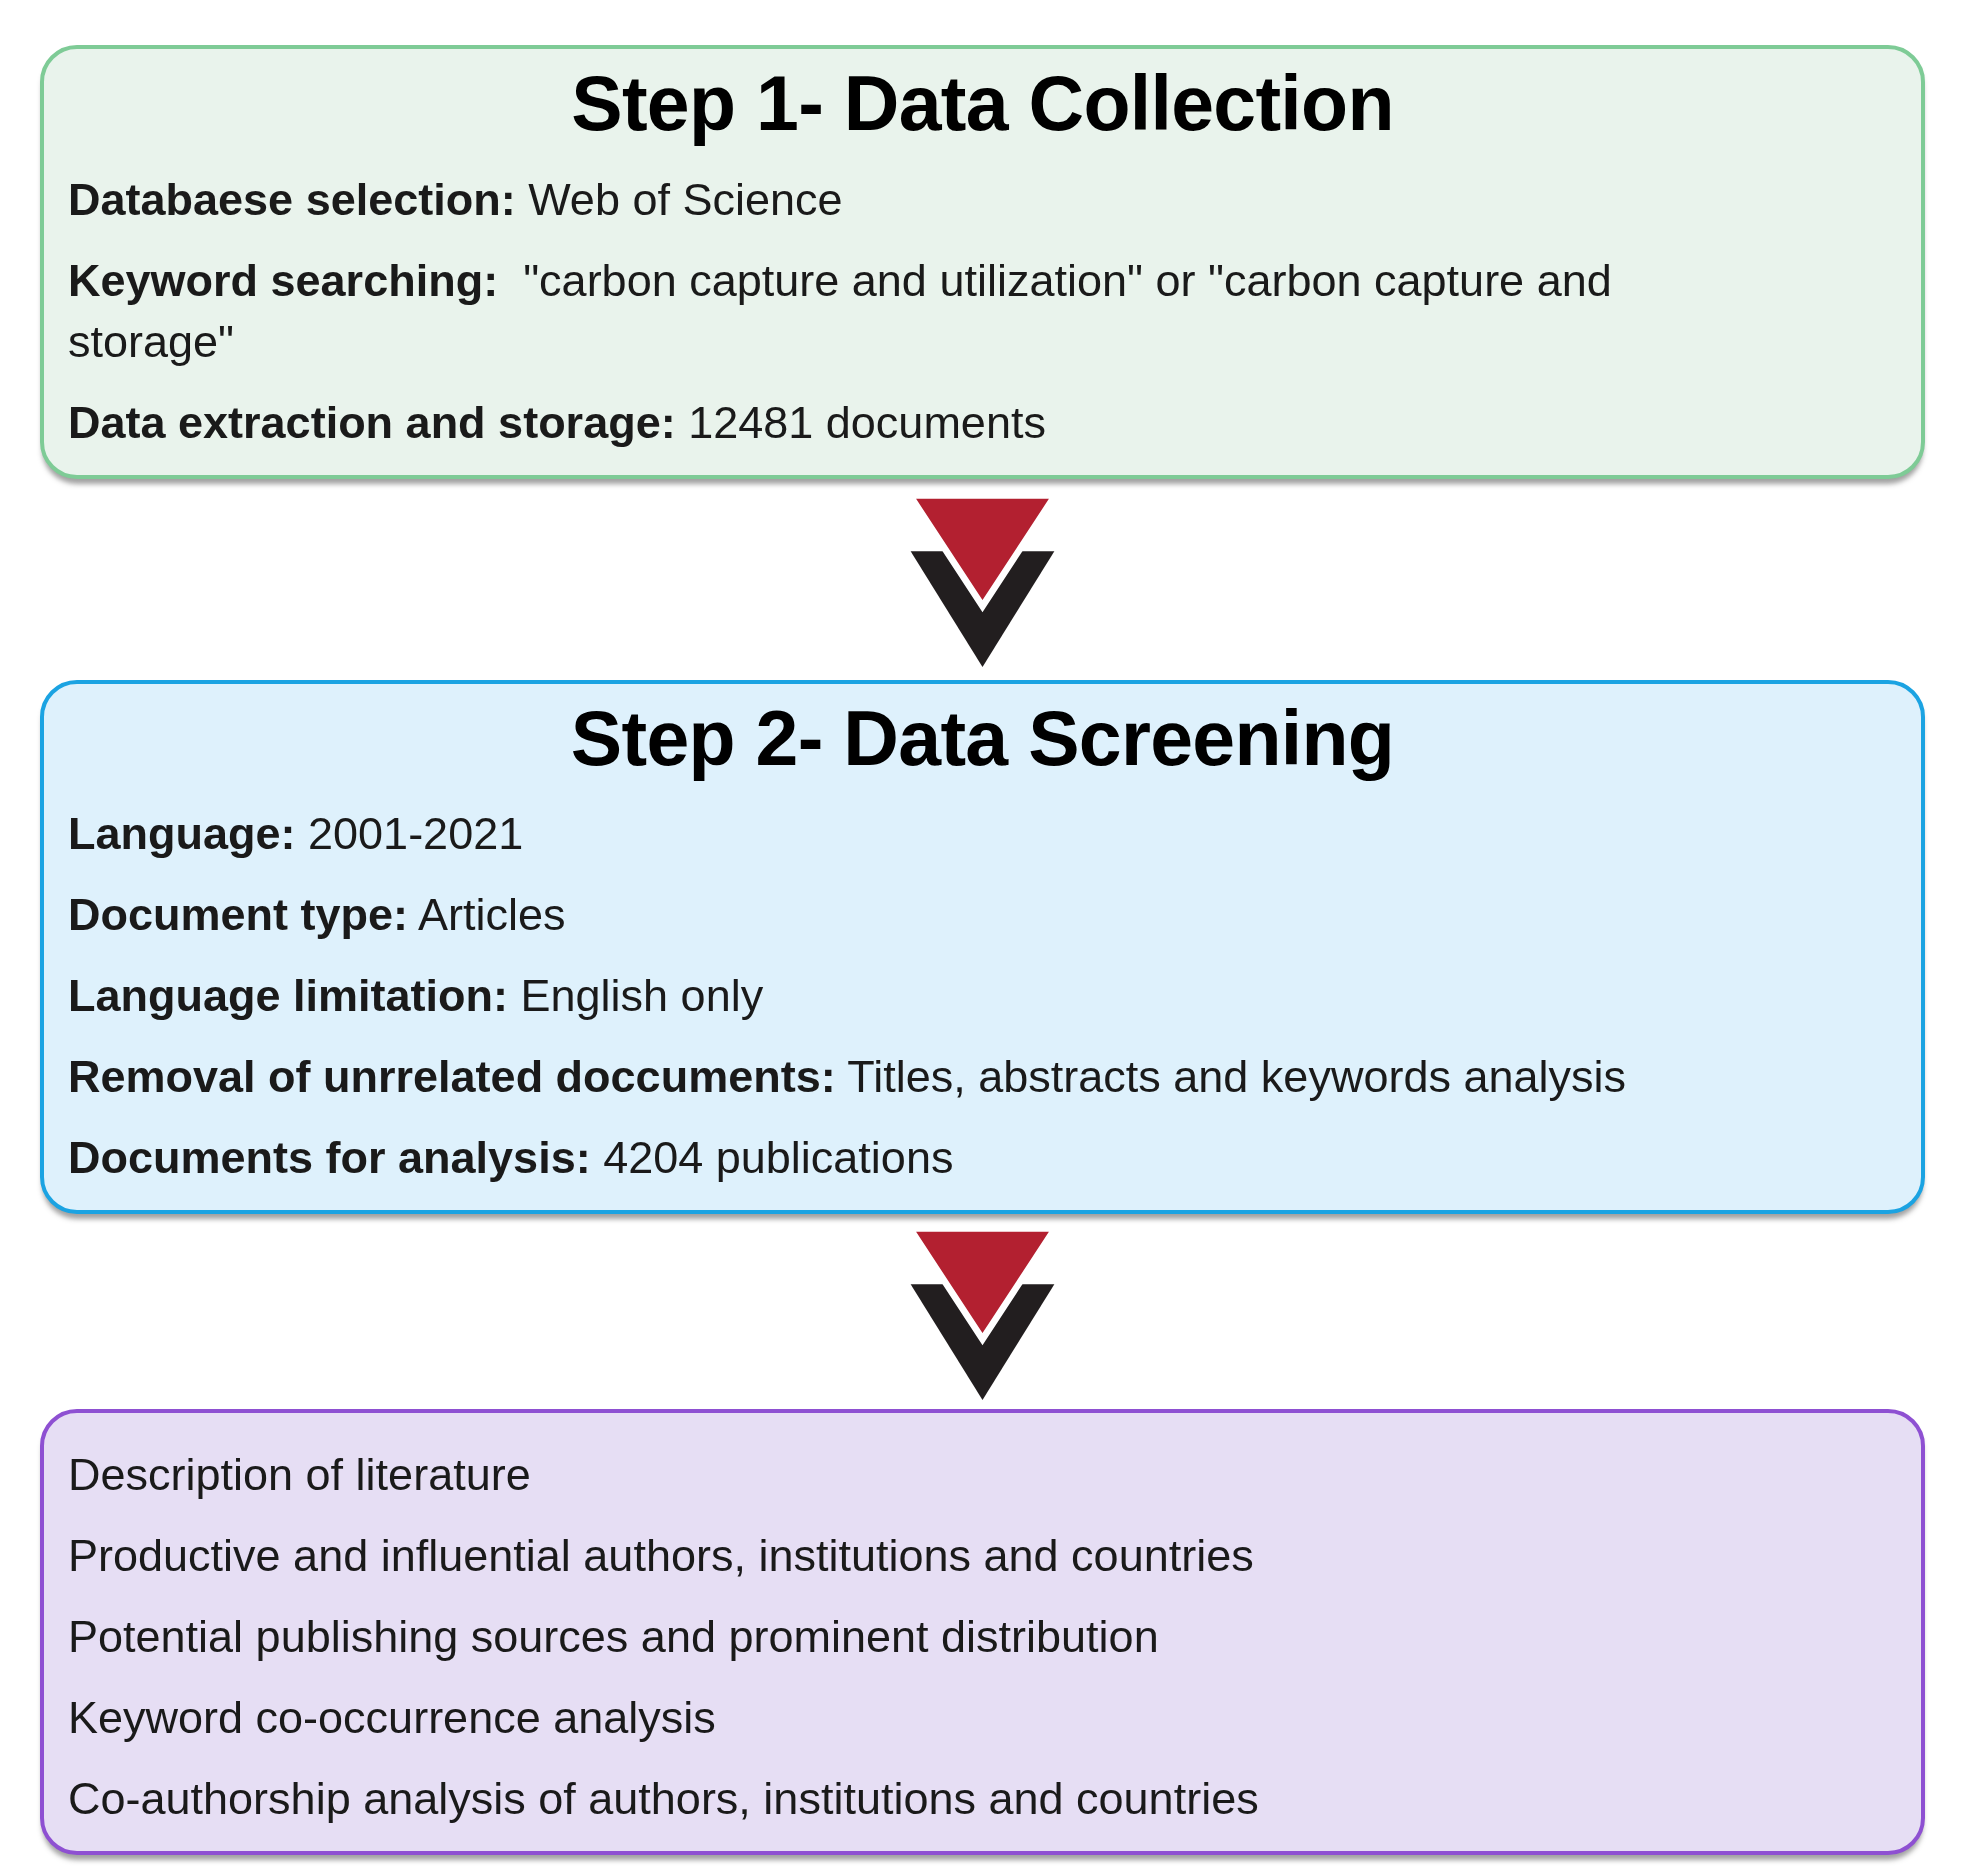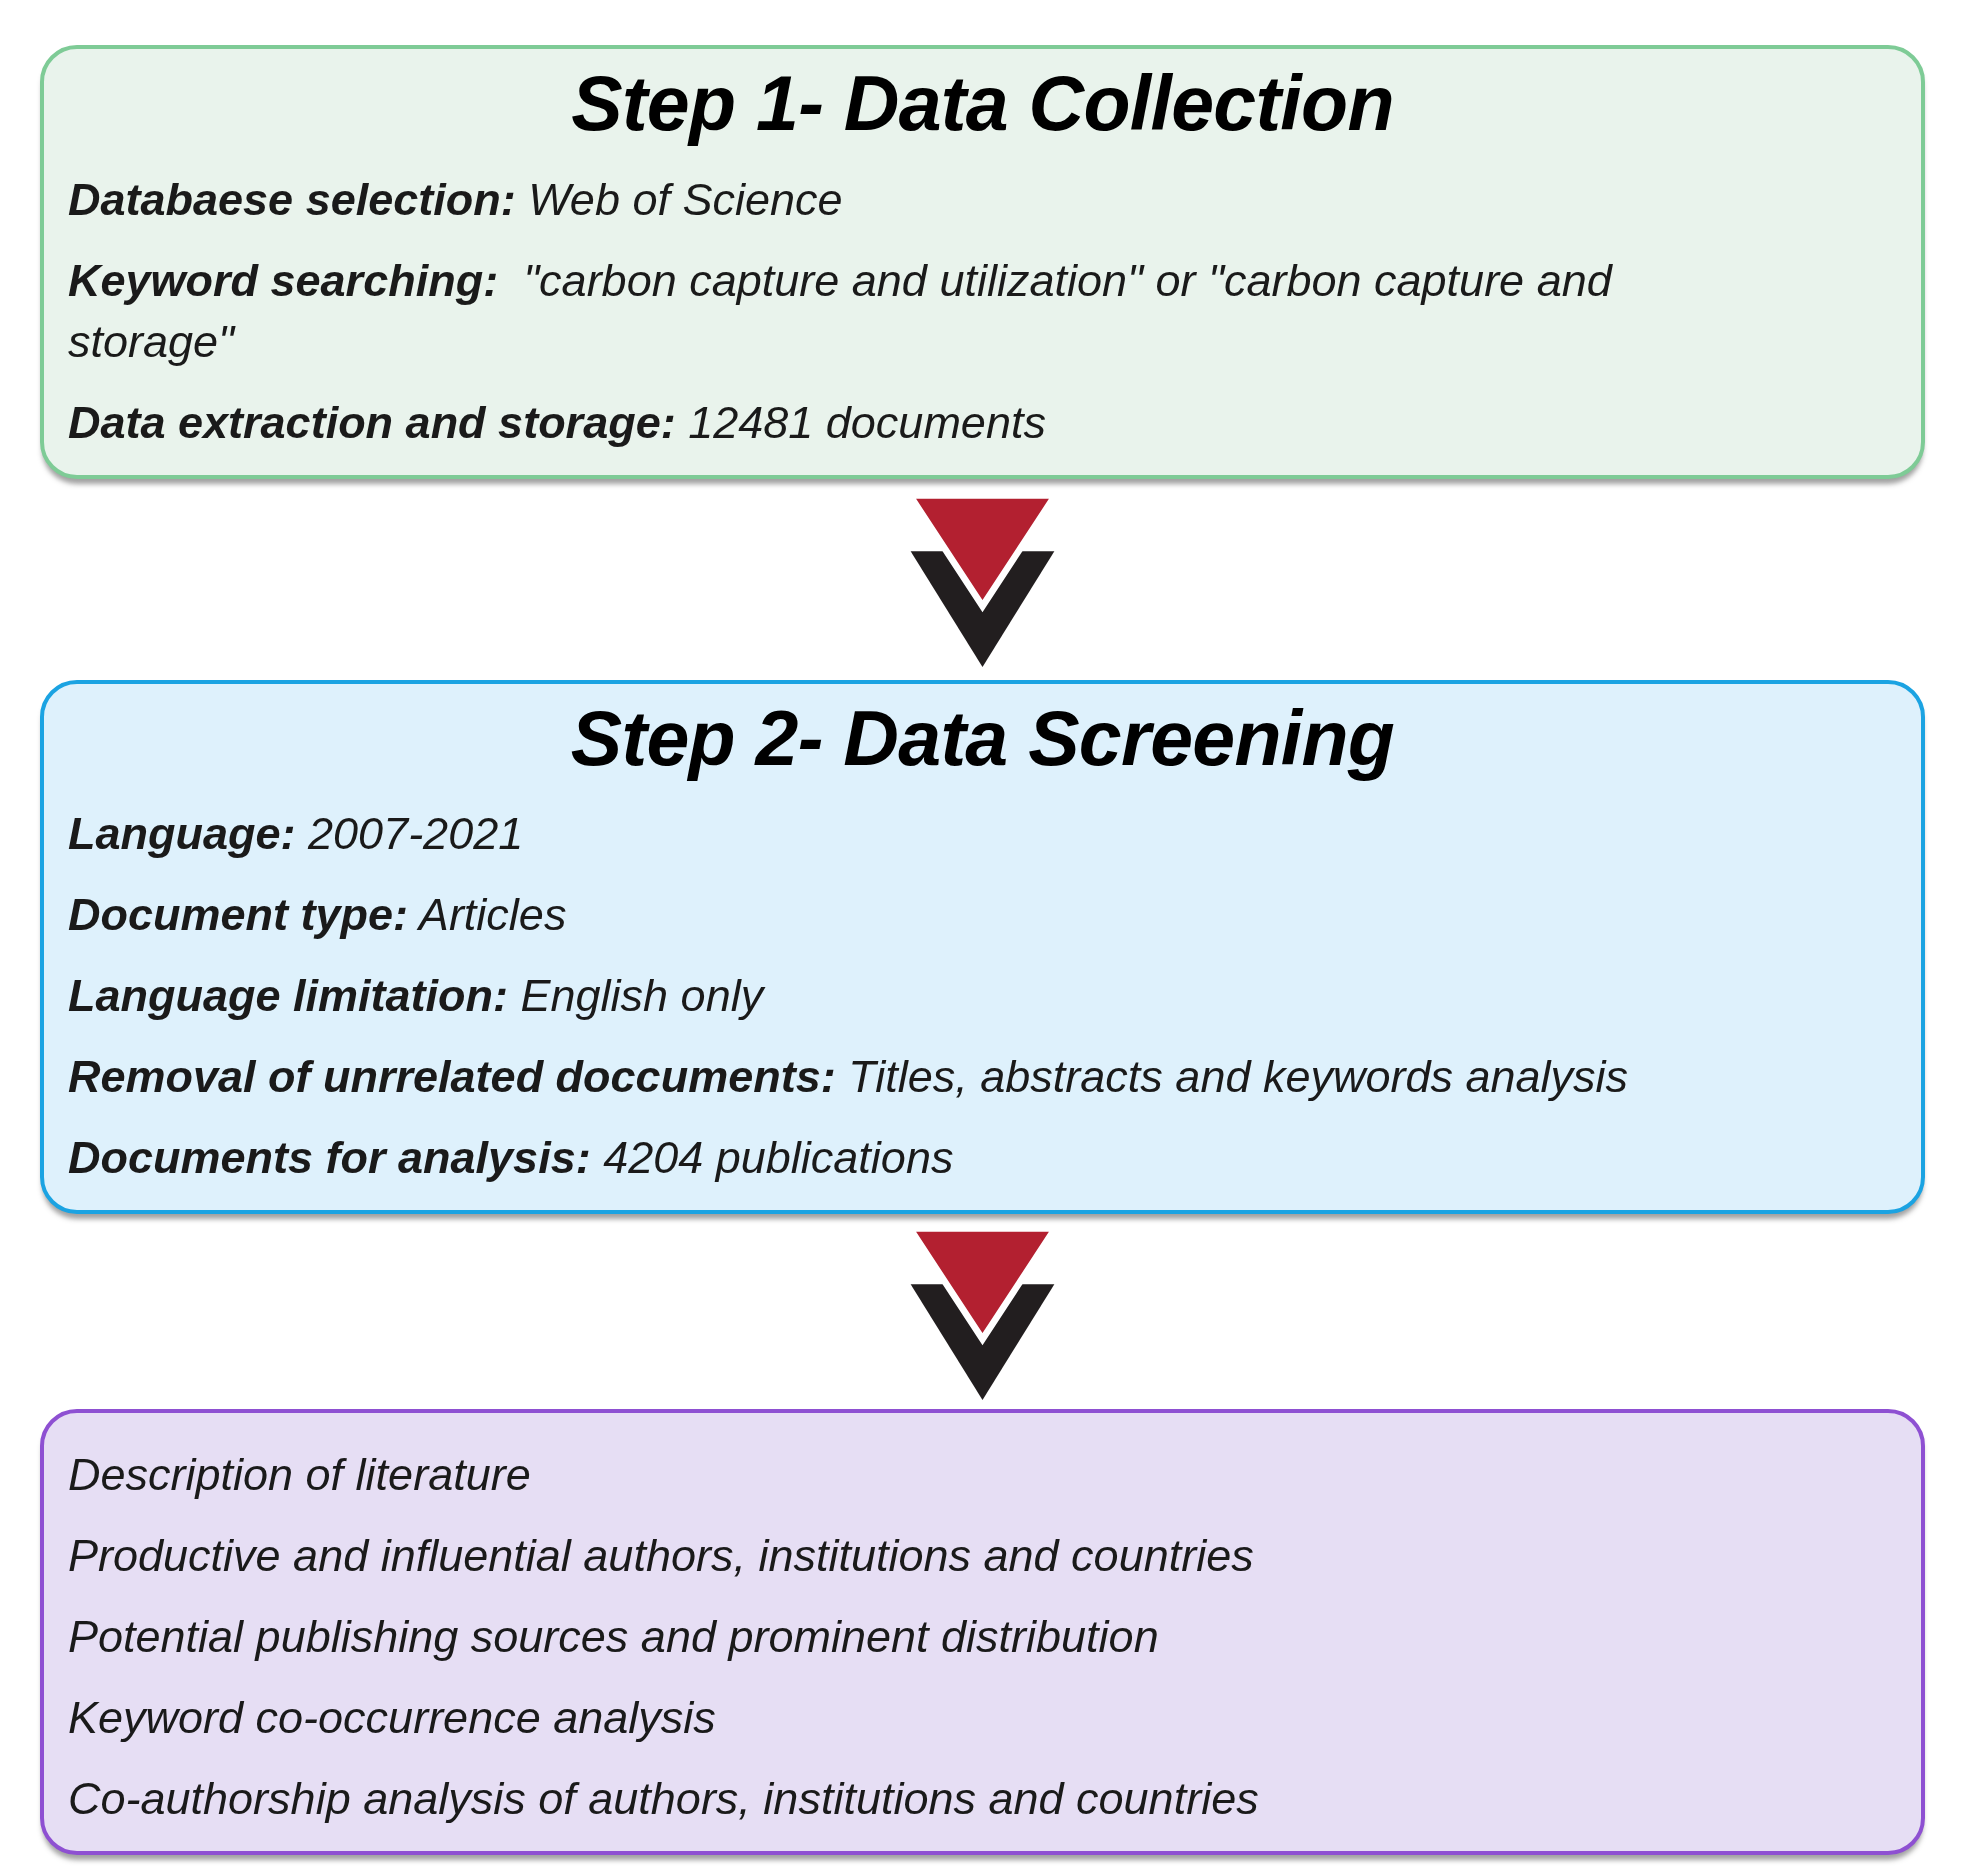--- a/index.html
+++ b/index.html
@@ -12,21 +12,20 @@
     height: 1868px;
     font-family: "Liberation Sans", sans-serif;
     color: #1a1a1a;
     overflow: hidden;
   }
   .canvas {
     box-sizing: border-box;
     width: 1965px;
     height: 1372px;
     padding: 45px 40px 30px 40px;
-    font-style: italic;
   }
   .step-box {
     box-sizing: border-box;
     border-radius: 37px;
     border: 4.5px solid;
     padding: 10.4px 24px 22px 24px;
     box-shadow: 0 6.7px 5.2px -2.2px rgba(70, 70, 70, 0.5);
   }
   .step-box.green {
     background: #e9f3ec;
@@ -98,21 +97,21 @@
   <div class="arrow-gap">
     <svg class="down-arrow" viewBox="0 0 210 240" xmlns="http://www.w3.org/2000/svg">
       <polygon points="7,82 203,82 105,240" fill="#221e1f"></polygon>
       <polygon points="6,6 204,6 105,157" fill="#b32030" stroke="#ffffff" stroke-width="9" stroke-linejoin="miter"></polygon>
     </svg>
   </div>
 
   <div class="step-box blue">
     <div class="step-title">Step 2- Data Screening</div>
     <div class="step-line">
-      <span class="label">Language:</span><span class="value"> 2007-2021</span>
+      <span class="label">Language:</span><span class="value"> 2001-2021</span>
     </div>
     <div class="step-line">
       <span class="label">Document type:</span><span class="value"> Articles</span>
     </div>
     <div class="step-line">
       <span class="label">Language limitation:</span><span class="value"> English only</span>
     </div>
     <div class="step-line">
       <span class="label">Removal of unrrelated doccuments:</span><span class="value"> Titles, abstracts and keywords analysis</span>
     </div>

